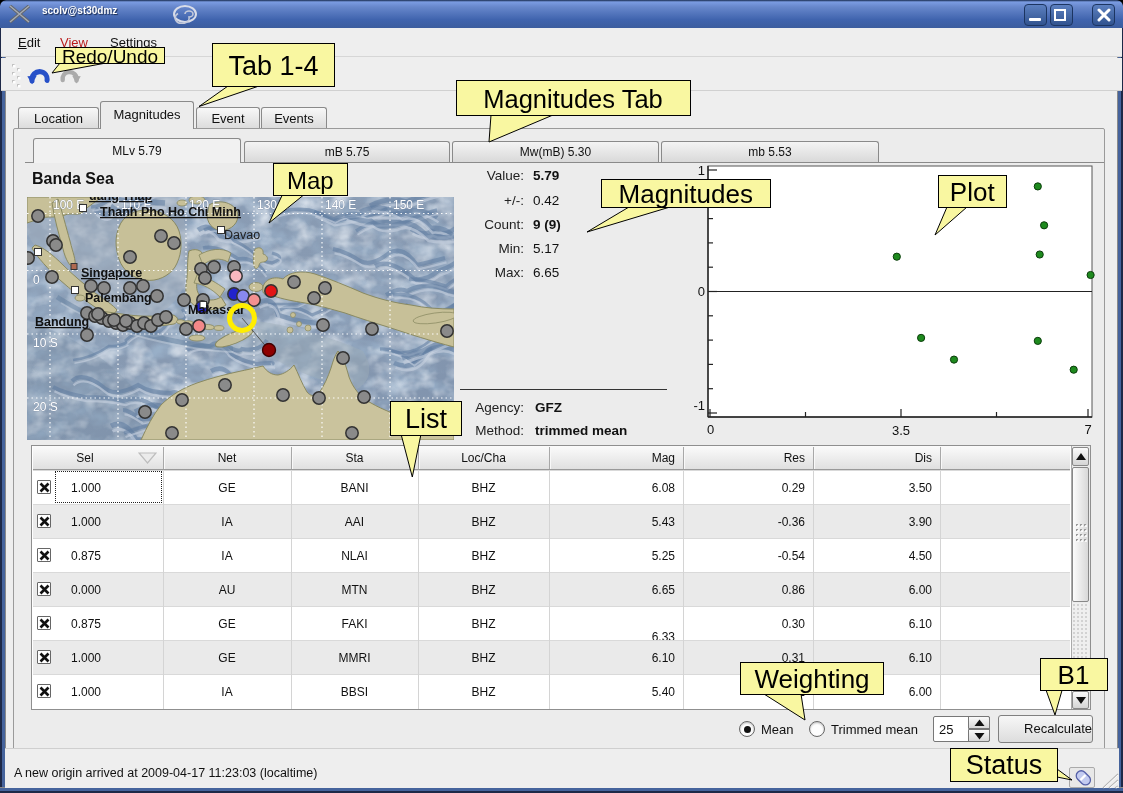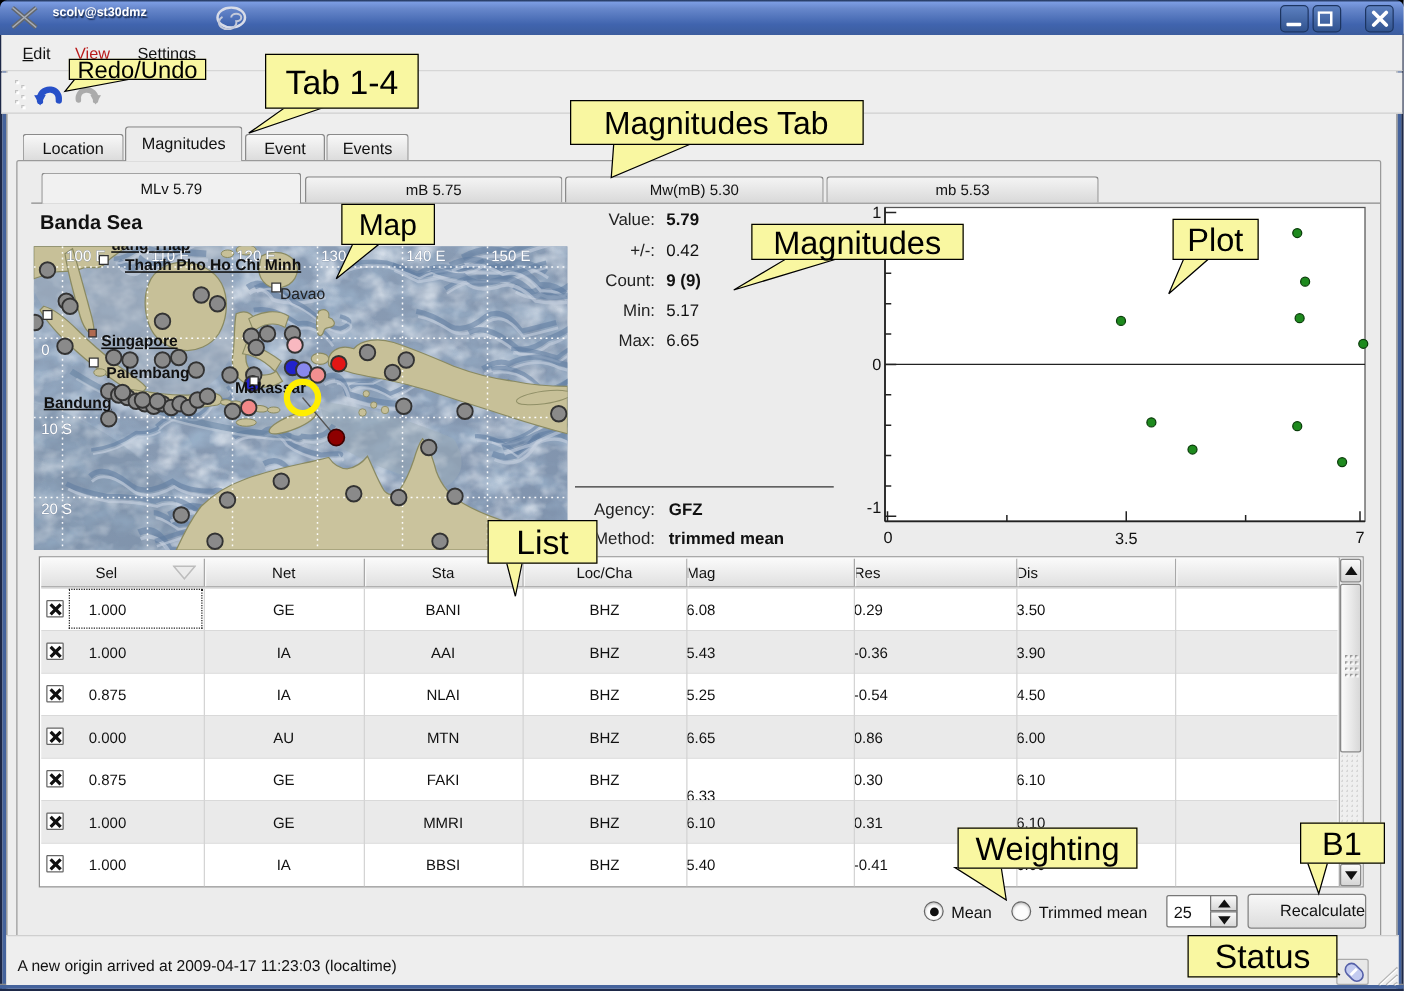--- a/index.html
+++ b/index.html
@@ -1,19 +1,19 @@
 <!DOCTYPE html>
 <html><head><meta charset="utf-8"><style>
 * { margin:0; padding:0; box-sizing:border-box; }
 html,body { width:1123px; height:793px; overflow:hidden; }
 body { font-family:"Liberation Sans",sans-serif; background:#eeeeee; position:relative; }
 .abs { position:absolute; }
 .callout { background:#f9f7a1; border:1px solid #000; text-align:center; color:#000; white-space:nowrap; }
 .tdc { text-align:center; font-size:12px; color:#111; }
-.tdr { text-align:left; font-size:12px; color:#111; }
+.tdr { text-align:right; font-size:12px; color:#111; }
 .tdl { text-align:left; font-size:12px; color:#111; }
 .sbtn { background:linear-gradient(#fafafa,#d5d5d5); border:1px solid #888; border-radius:2px; }
 .mtab { position:absolute; border:1px solid #8a8a8a; border-bottom:none; border-radius:3px 3px 0 0; background:linear-gradient(#f8f8f8,#dcdcdc); text-align:center; font-size:13px; color:#111; }
 .itab { position:absolute; border:1px solid #8a8a8a; border-bottom:none; border-radius:3px 3px 0 0; background:linear-gradient(#f4f4f4,#d9d9d9); text-align:center; font-size:12px; color:#111; }
 </style></head><body>
 <div class="abs" style="left:0;top:27px;width:2px;height:766px;background:#1d2847"></div>
 <div class="abs" style="left:2px;top:27px;width:3px;height:766px;background:#45639c"></div>
 <div class="abs" style="left:5px;top:27px;width:1px;height:766px;background:#8a8a8a"></div>
 <div class="abs" style="left:1121px;top:27px;width:2px;height:766px;background:#1d2847"></div>
 <div class="abs" style="left:1118px;top:27px;width:3px;height:766px;background:#45639c"></div>
@@ -575,25 +575,25 @@
     <polygon points="44,2 85,2 2,27" fill="#f9f7a1" stroke="#000" stroke-width="1"></polygon>
   </svg>
 <div class="abs callout" style="left:600.5px;top:179px;width:170.5px;height:29px;font-size:26px;line-height:29px">Magnitudes</div>
 <svg class="abs" style="left:933px;top:205px" width="36" height="32">
     <polygon points="14,2 34,2 2,30" fill="#f9f7a1" stroke="#000" stroke-width="1"></polygon>
   </svg>
 <div class="abs callout" style="left:938px;top:174.5px;width:68.5px;height:33.5px;font-size:26px;line-height:33.5px">Plot</div>
 <svg class="abs" style="left:399px;top:432px" width="24" height="47">
     <polygon points="2,2 22,2 13.3,45" fill="#f9f7a1" stroke="#000" stroke-width="1"></polygon>
   </svg>
-<div class="abs callout" style="left:390px;top:416px;width:88px;height:34.5px;font-size:27px;line-height:34.5px">List</div>
+<div class="abs callout" style="left:390px;top:401px;width:72px;height:34.5px;font-size:27px;line-height:34.5px">List</div>
 <svg class="abs" style="left:762px;top:692px" width="45" height="30">
     <polygon points="2,2 39,2 43,28" fill="#f9f7a1" stroke="#000" stroke-width="1"></polygon>
   </svg>
-<div class="abs callout" style="left:766px;top:661.5px;width:144px;height:33.5px;font-size:26px;line-height:33.5px">Weighting</div>
+<div class="abs callout" style="left:740px;top:661.5px;width:144px;height:33.5px;font-size:26px;line-height:33.5px">Weighting</div>
 <svg class="abs" style="left:1043.5px;top:687.5px" width="20.1" height="29.0">
     <polygon points="2.0,2.0 18.1,2.0 11.0,27.0" fill="#f9f7a1" stroke="#000" stroke-width="1"></polygon>
   </svg>
 <div class="abs callout" style="left:1039.5px;top:657.5px;width:68px;height:33.0px;font-size:26px;line-height:33.0px">B1</div>
 <svg class="abs" style="left:1055px;top:767px" width="19" height="15">
     <polygon points="2,2 2,10 17,13" fill="#f9f7a1" stroke="#000" stroke-width="1"></polygon>
   </svg>
-<div class="abs callout" style="left:950px;top:748px;width:120px;height:33.5px;font-size:27px;line-height:33.5px">Status</div>
+<div class="abs callout" style="left:950px;top:748px;width:108px;height:33.5px;font-size:27px;line-height:33.5px">Status</div>
 
 </body></html>

